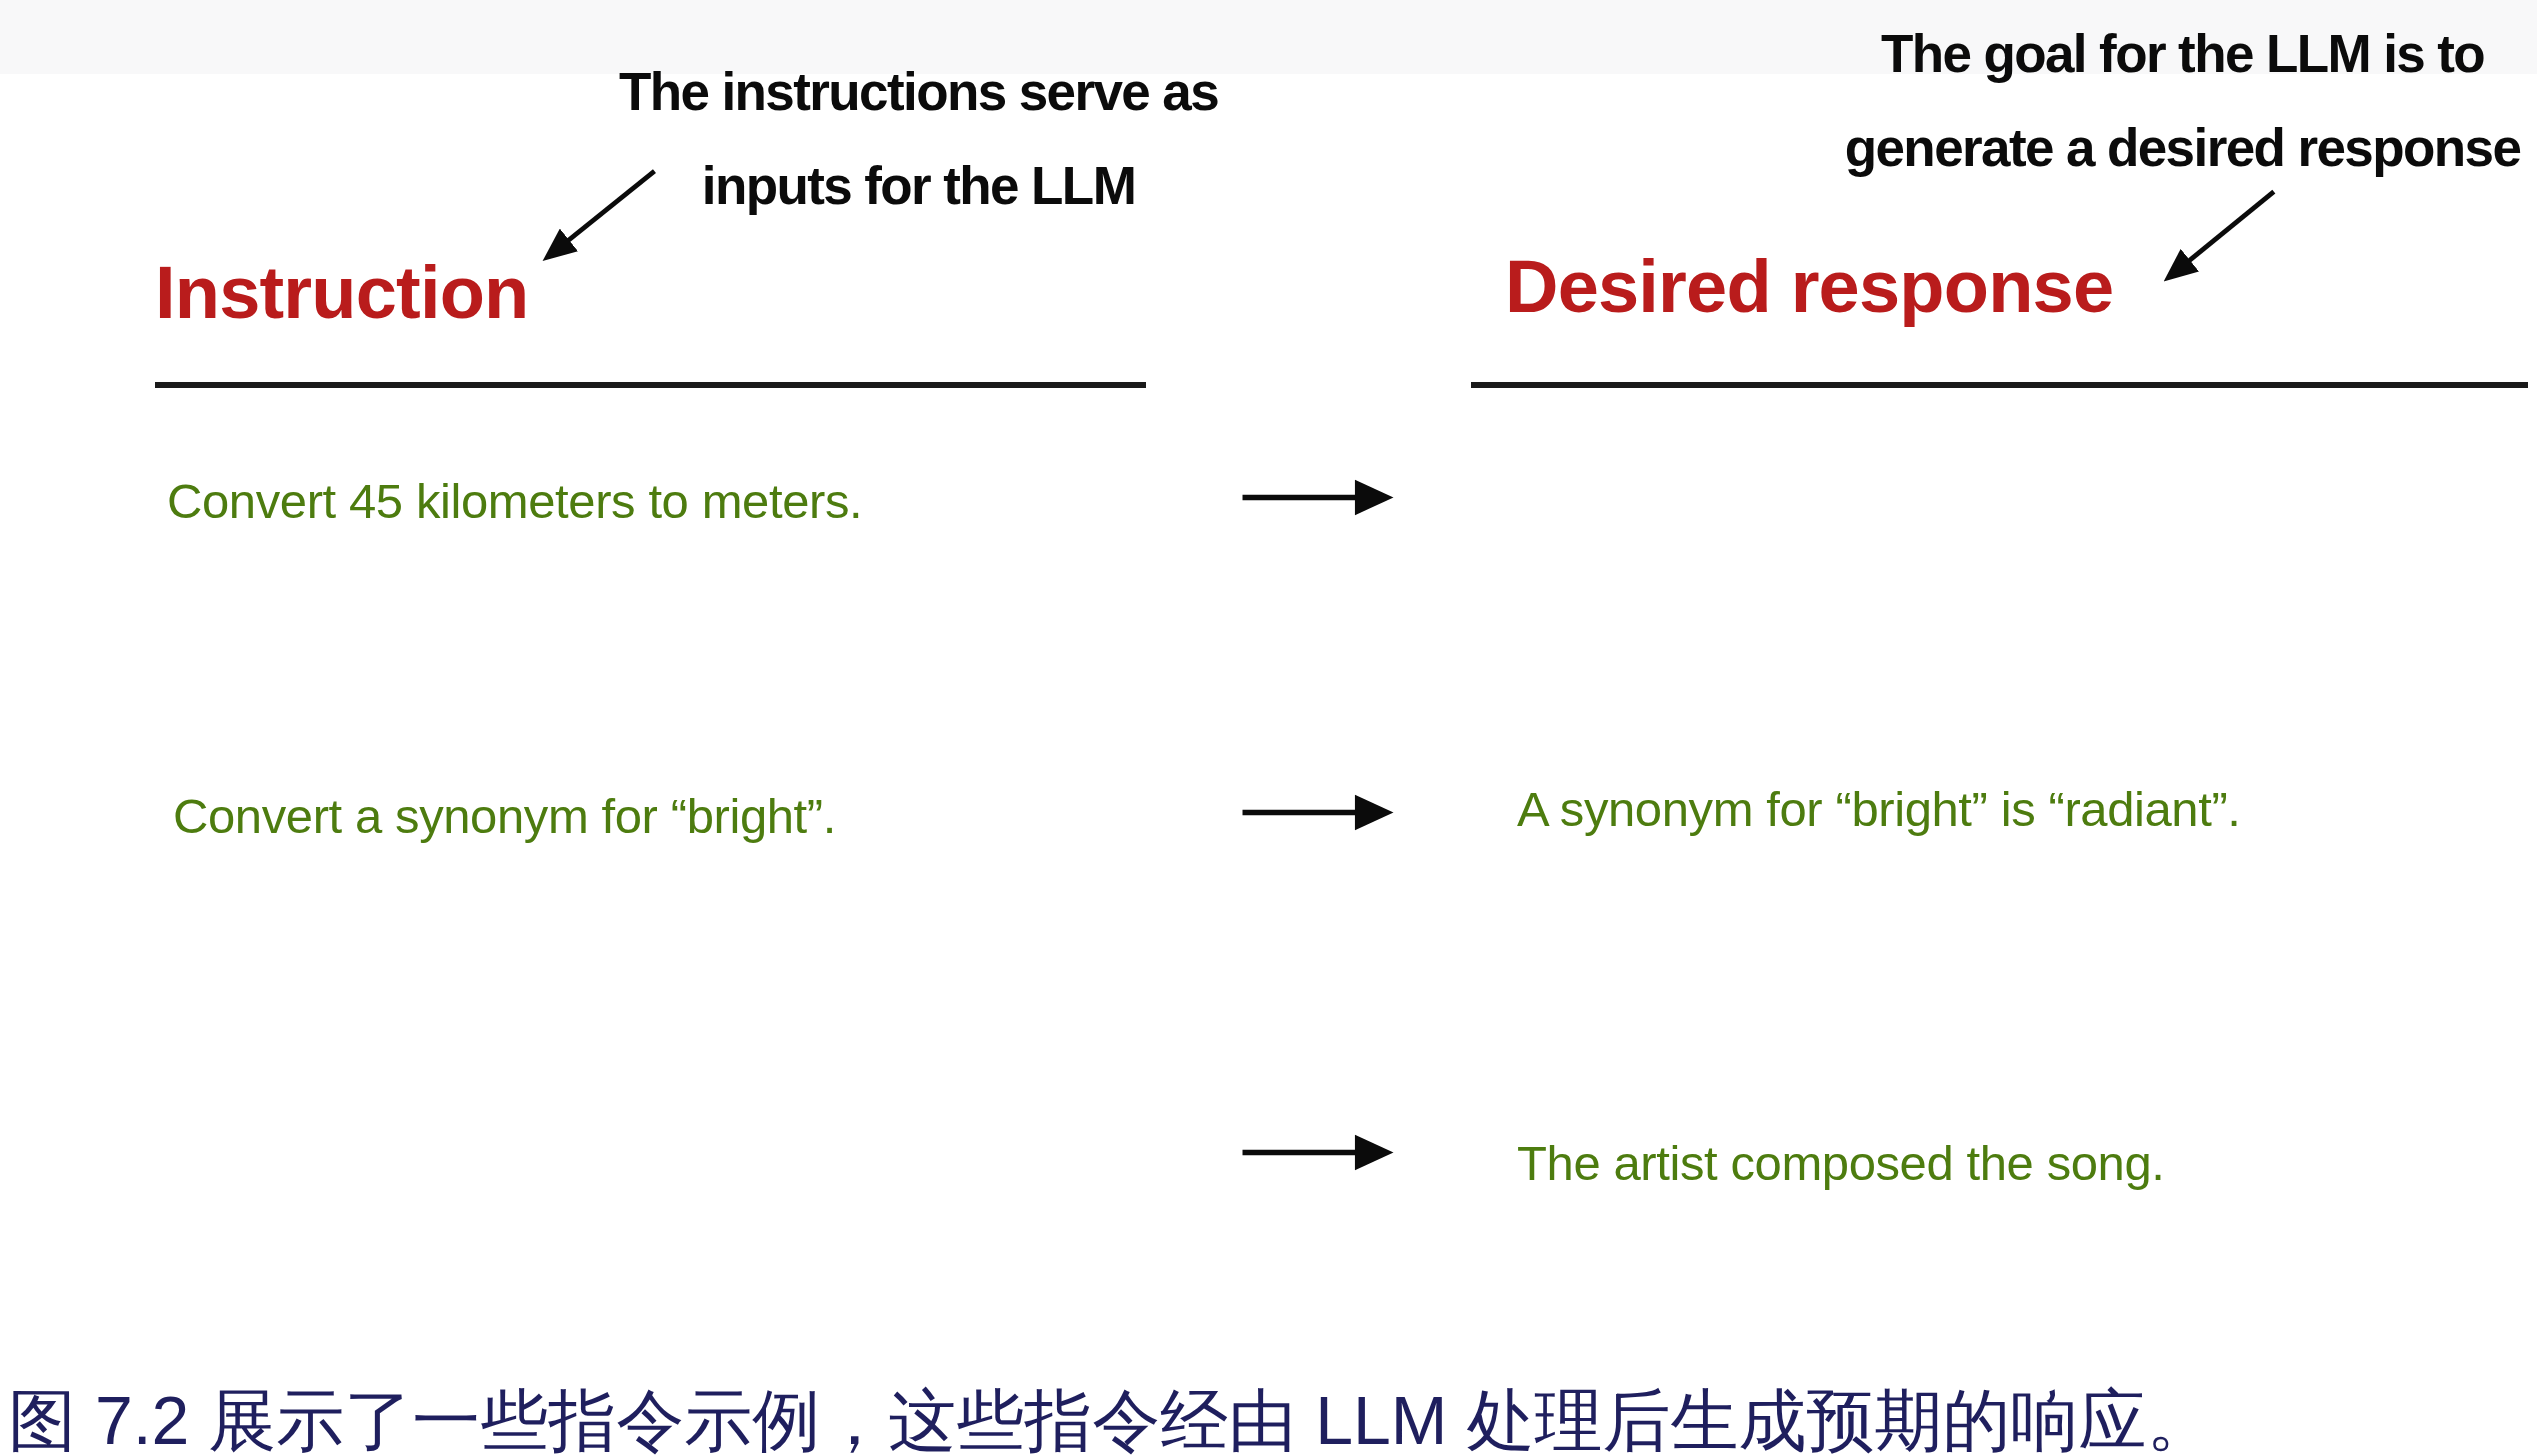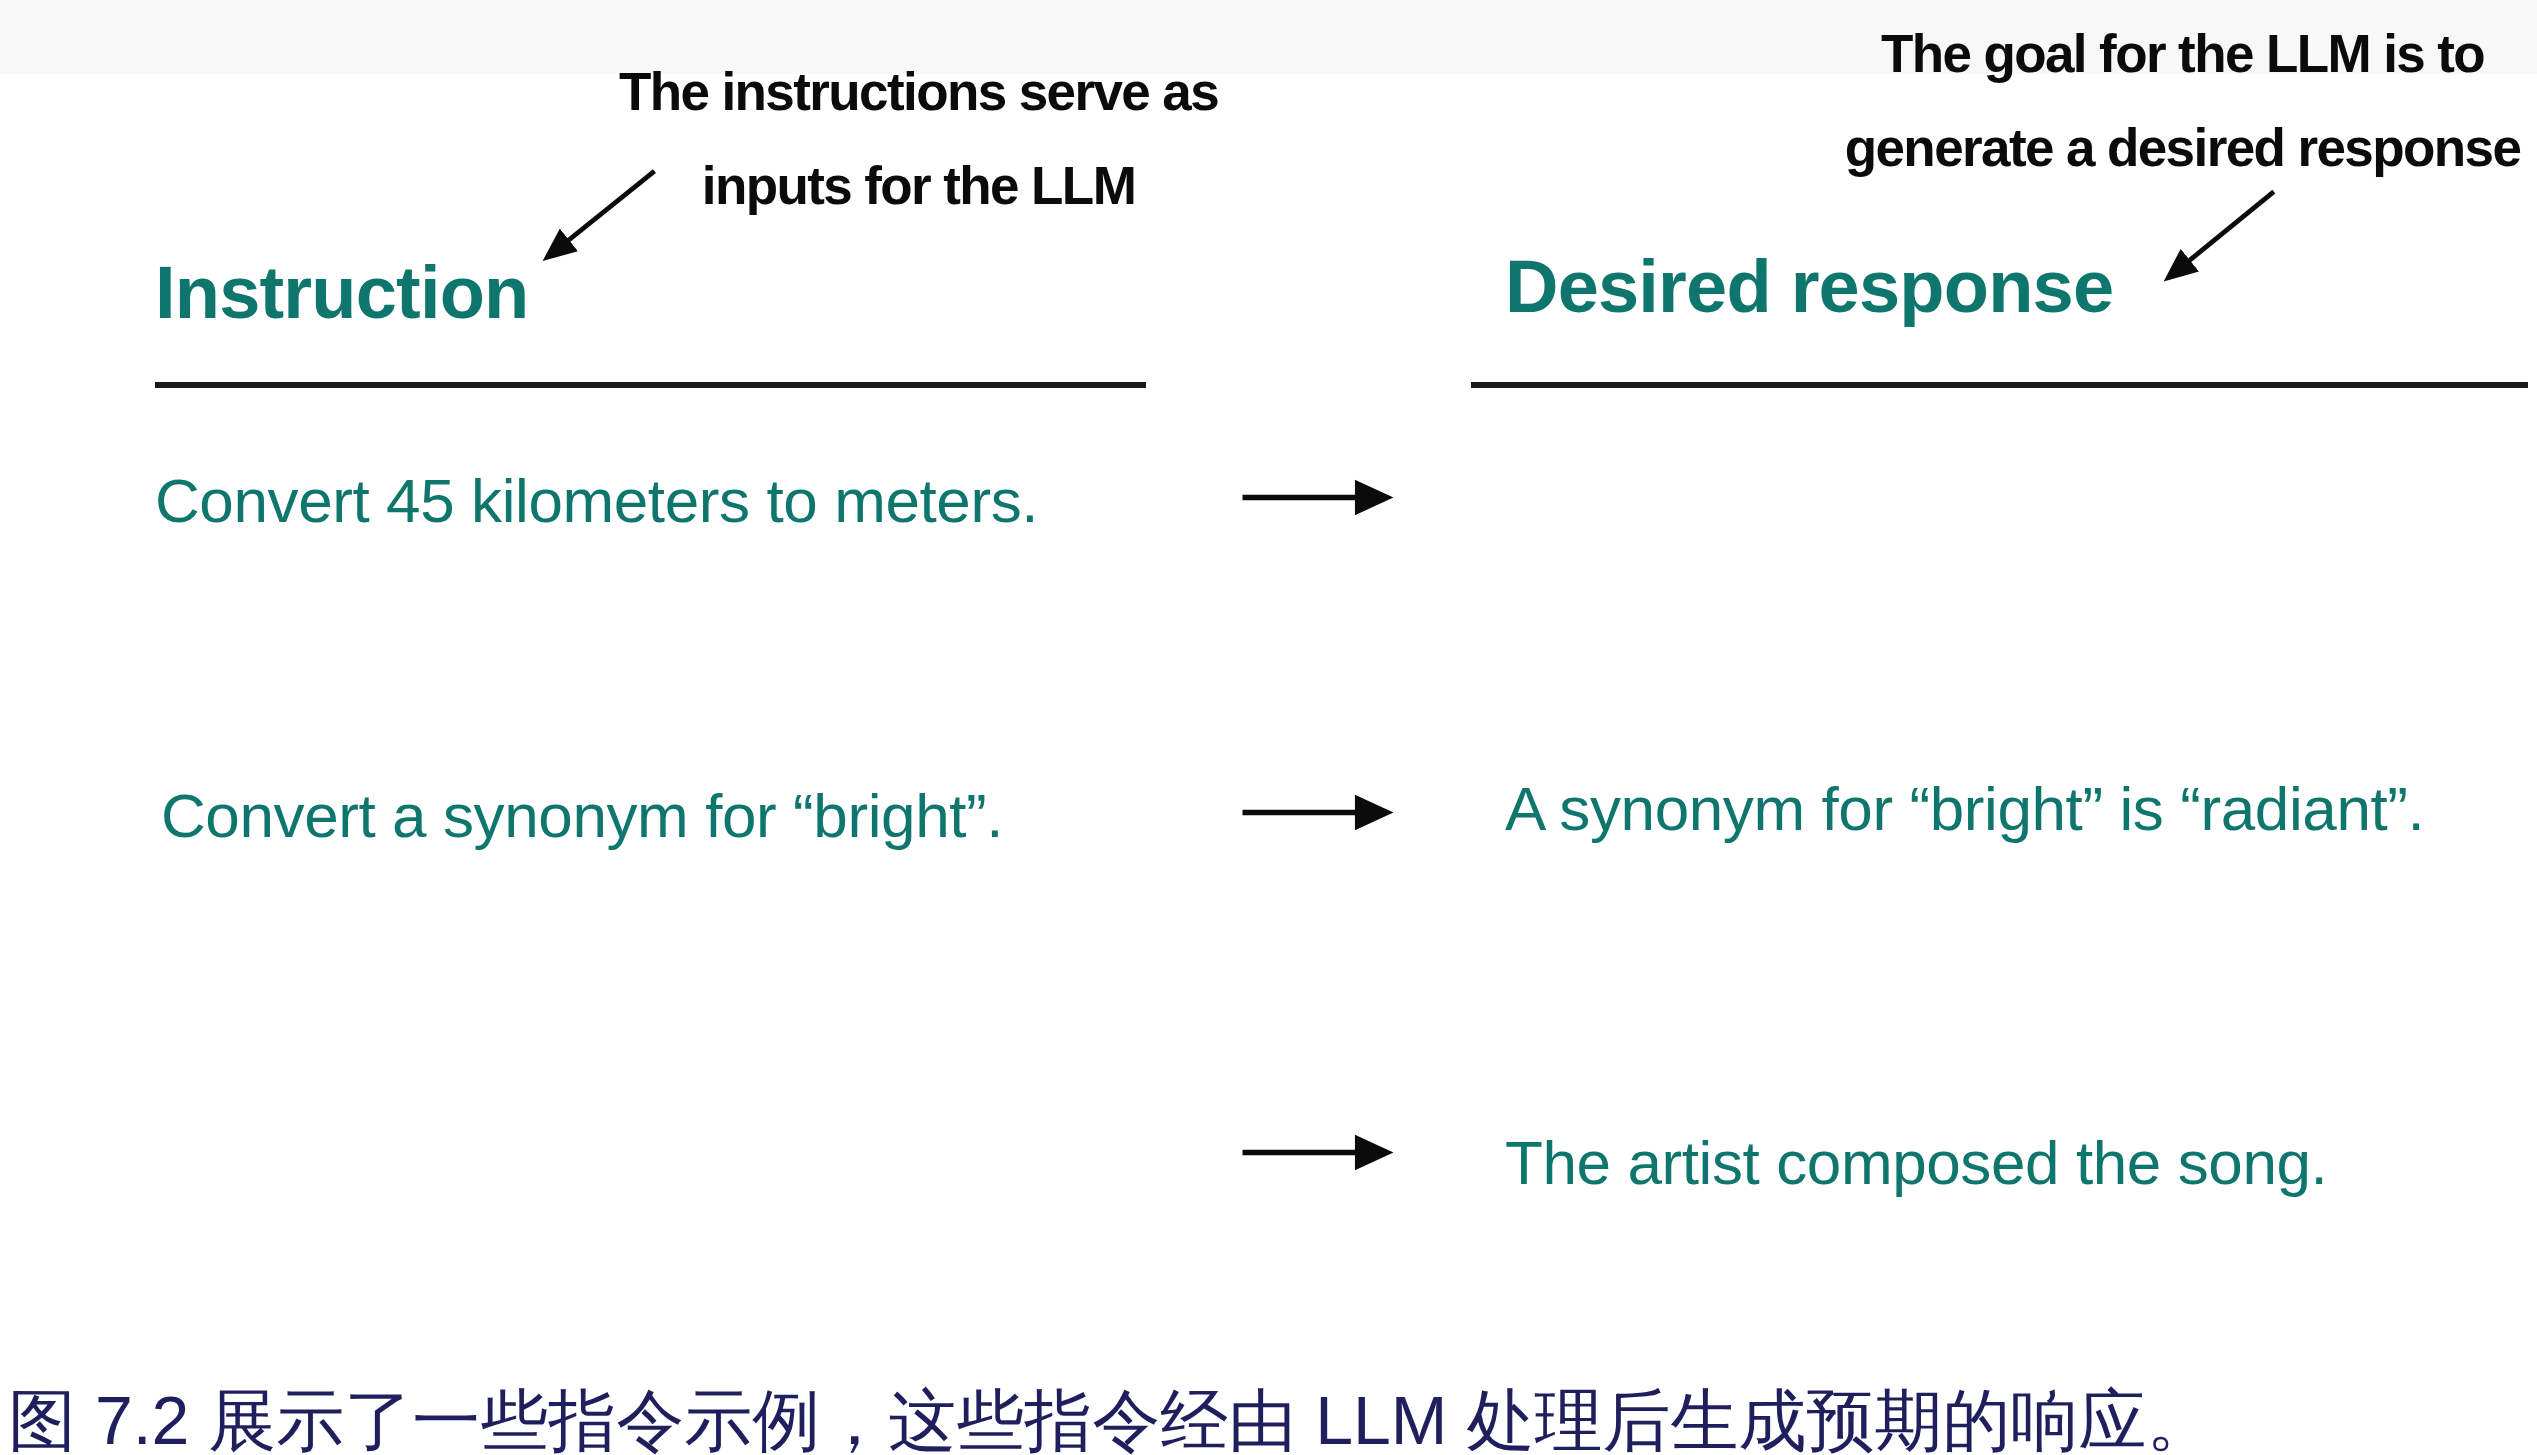--- a/index.html
+++ b/index.html
@@ -20,32 +20,33 @@
     letter-spacing:-1.6px;
     text-align:center;
     white-space:pre-line;
     color:#0b0b0b;
   }
   .col-header{
     font-weight:700;
     font-size:74px;
     line-height:81px;
     letter-spacing:-0.8px;
-    color:#0f766e;
+    color:#b91c1c;
   }
   .divider{
     height:5.6px;
     background:#1a1a1a;
   }
   .cell{
-    font-size:62px;
+    font-size:49px;
     line-height:70px;
     letter-spacing:-0.4px;
     white-space:pre-line;
-    color:#0f766e;
+    color:#4d7c0f;
+    margin-left:12px;
   }
   .caption-strip{
     left:0; top:1712; width:2538px; height:74px;
     background:#f8f8f9;
   }
   .caption{
     font-size:68px;
     line-height:63px;
     font-weight:500;
     color:#1f1f5e;

